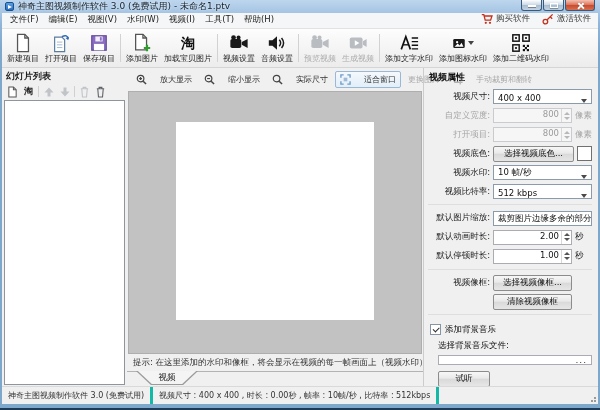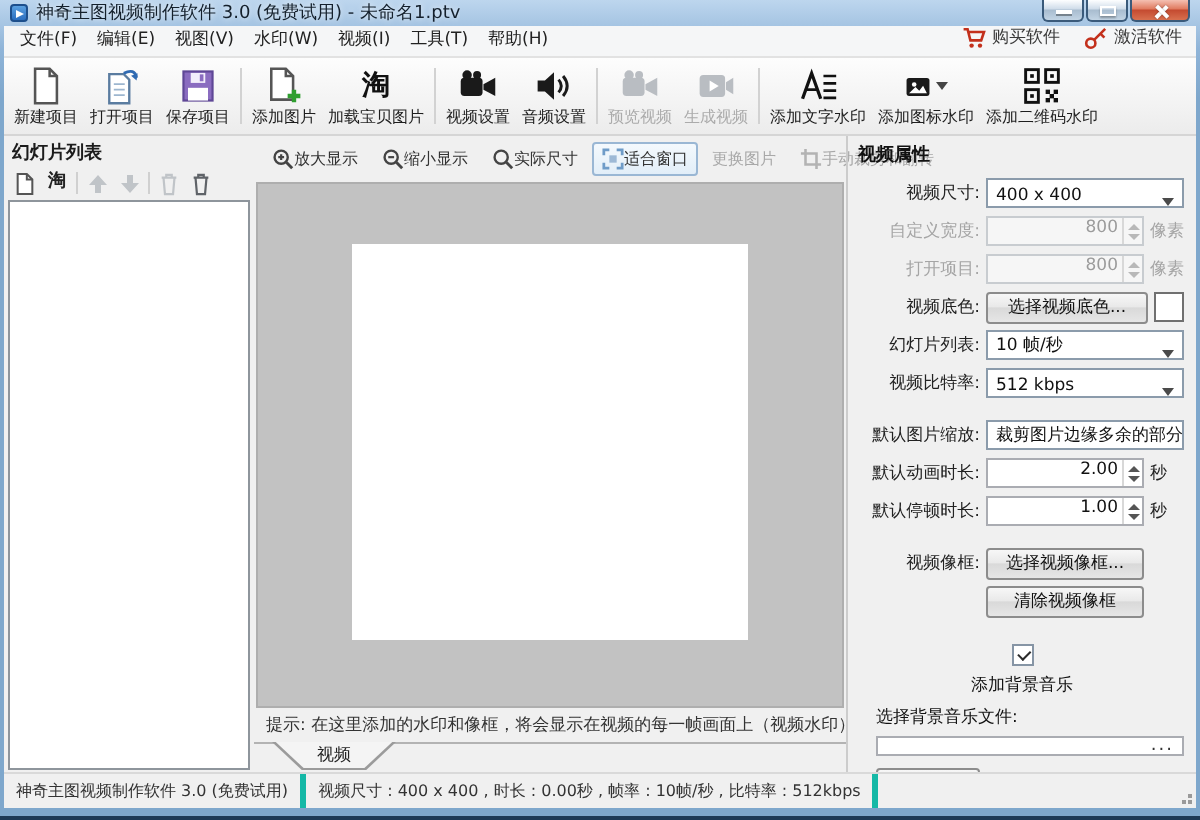--- a/index.html
+++ b/index.html
@@ -48,21 +48,21 @@
   .left-panel{width:125px;flex:0 0 auto;display:flex;flex-direction:column;padding:0 2px 1px 2px;}
   .lp-header{font-size:9px;font-weight:bold;color:#1c1c1c;padding:2px 2px 1px;}
   .lp-toolbar{display:flex;align-items:center;gap:3px;padding:1px 2px 2px;}
   .lp-sep{width:1px;height:11px;background:#d0d0d0;}
   .mini-ico{width:13px;height:13px;display:flex;align-items:center;justify-content:center;}
   .tao-mini{font-size:9px;font-weight:bold;color:#222;line-height:11px;}
   .lp-list{flex:1;background:#fff;border:1px solid #8e959c;}
   
   .center{flex:1;display:flex;flex-direction:column;min-width:0;}
   .zoombar{height:23px;flex:0 0 auto;display:flex;align-items:center;gap:2px;padding:0 4px;}
-  .zb-btn{display:flex;align-items:center;gap:0;font-size:8px;color:#333;padding:2px 4px;border:1px solid transparent;border-radius:2px;white-space:nowrap;}
+  .zb-btn{display:flex;align-items:center;gap:13px;font-size:8px;color:#333;padding:2px 4px;border:1px solid transparent;border-radius:2px;white-space:nowrap;}
   .zb-btn.active{border-color:#9ab7d4;background:linear-gradient(#f4f9fd,#e2eef8);}
   .zb-btn.disabled{color:#a8a8a8;}
   .canvas{flex:1;background:#c2c2c2;border:1px solid #aeaeae;position:relative;margin:0 1px;}
   .video-frame{position:absolute;left:50%;top:30px;transform:translateX(-50%);width:198px;height:198px;background:#fff;}
   .hint{height:17px;flex:0 0 auto;display:flex;align-items:center;font-size:8.5px;color:#333;padding:0 6px;white-space:nowrap;overflow:hidden;}
   .tabbar{height:15px;flex:0 0 auto;border-top:1px solid #b3b3b3;display:flex;padding-left:9px;background:#f0f0f0;}
   .tab{position:relative;width:62px;height:14px;margin-top:-1px;}
   .tab-bg{position:absolute;inset:0;background:#9b9b9b;clip-path:polygon(0 0,100% 0,76% 100%,24% 100%);}
   .tab-fg{position:absolute;inset:0;background:#f4f4f4;clip-path:polygon(3% 0,97% 0,74.5% 93%,25.5% 93%);}
   .tab-label{position:absolute;inset:0;display:flex;align-items:center;justify-content:center;font-size:8.5px;color:#222;}
@@ -80,21 +80,21 @@
   .tri-up{width:0;height:0;border-left:3px solid transparent;border-right:3px solid transparent;border-bottom:3.5px solid #555;}
   .tri-down{width:0;height:0;border-left:3px solid transparent;border-right:3px solid transparent;border-top:3.5px solid #555;}
   .row.disabled .spinbox{background:#f6f6f6;border-color:#c8ccd0;color:#9b9b9b;}
   .row.disabled .tri-up{border-bottom-color:#b8b8b8;}
   .row.disabled .tri-down{border-top-color:#b8b8b8;}
   .unit{width:17px;flex:0 0 auto;font-size:8.5px;color:#222;}
   .btn{height:16px;border:1px solid #8c8c8c;border-radius:2px;background:linear-gradient(#f7f7f7,#e9e9e9 45%,#d9d9d9 50%,#e6e6e6);font-size:8.5px;color:#111;display:flex;align-items:center;justify-content:center;white-space:nowrap;}
   .btn.grow{flex:1;}
   .swatch{width:15px;height:15px;flex:0 0 auto;border:1px solid #707070;background:#ffffff;}
   .sep-line{height:1px;background:#dedede;margin:1px 0 6px;}
-  .chk-row{display:flex;align-items:center;gap:4px;margin:3px 0 4px 2px;font-size:8.5px;color:#111;flex-direction:column;}
+  .chk-row{display:flex;align-items:center;gap:4px;margin:3px 0 4px 2px;font-size:8.5px;color:#111;}
   .checkbox{width:11px;height:11px;border:1px solid #8695a5;background:#fff;position:relative;flex:0 0 auto;}
   .checkbox::after{content:"";position:absolute;left:2px;top:2px;width:5px;height:2.6px;border-left:1.6px solid #2a2a2a;border-bottom:1.6px solid #2a2a2a;transform:rotate(-45deg);}
   .music-label{font-size:8.5px;color:#111;margin:0 0 3px 10px;}
   .music-input{height:15px;margin-left:10px;background:#fff;border:1px solid #aaacb2;display:flex;align-items:center;padding:0 4px;font-size:8.5px;color:#111;}
   .browse{margin-left:auto;font-size:9px;letter-spacing:1px;color:#333;line-height:8px;}
   .listen-row{margin:6px 0 0 10px;}
   .btn.listen{width:52px;}
   
   .statusbar{height:18px;flex:0 0 auto;border-top:1px solid #d9d9d9;background:#f0f0f0;display:flex;align-items:center;font-size:8px;color:#333;position:relative;}
   .sb-cell{padding:0 6px;height:100%;display:flex;align-items:center;white-space:nowrap;}
@@ -416,21 +416,21 @@
           <span class="unit">像素</span>
         </div>
 
         <div class="row">
           <span class="rlabel">视频底色:</span>
           <span class="btn grow">选择视频底色...</span>
           <span class="swatch"></span>
         </div>
 
         <div class="row">
-          <span class="rlabel">幻灯片列表:</span>
+          <span class="rlabel">视频水印:</span>
           <span class="combo">
             <span>10 帧/秒</span>
             <span class="combo-arrow"></span>
           </span>
         </div>
 
         <div class="row">
           <span class="rlabel">视频比特率:</span>
           <span class="combo">
             <span>512 kbps</span>

